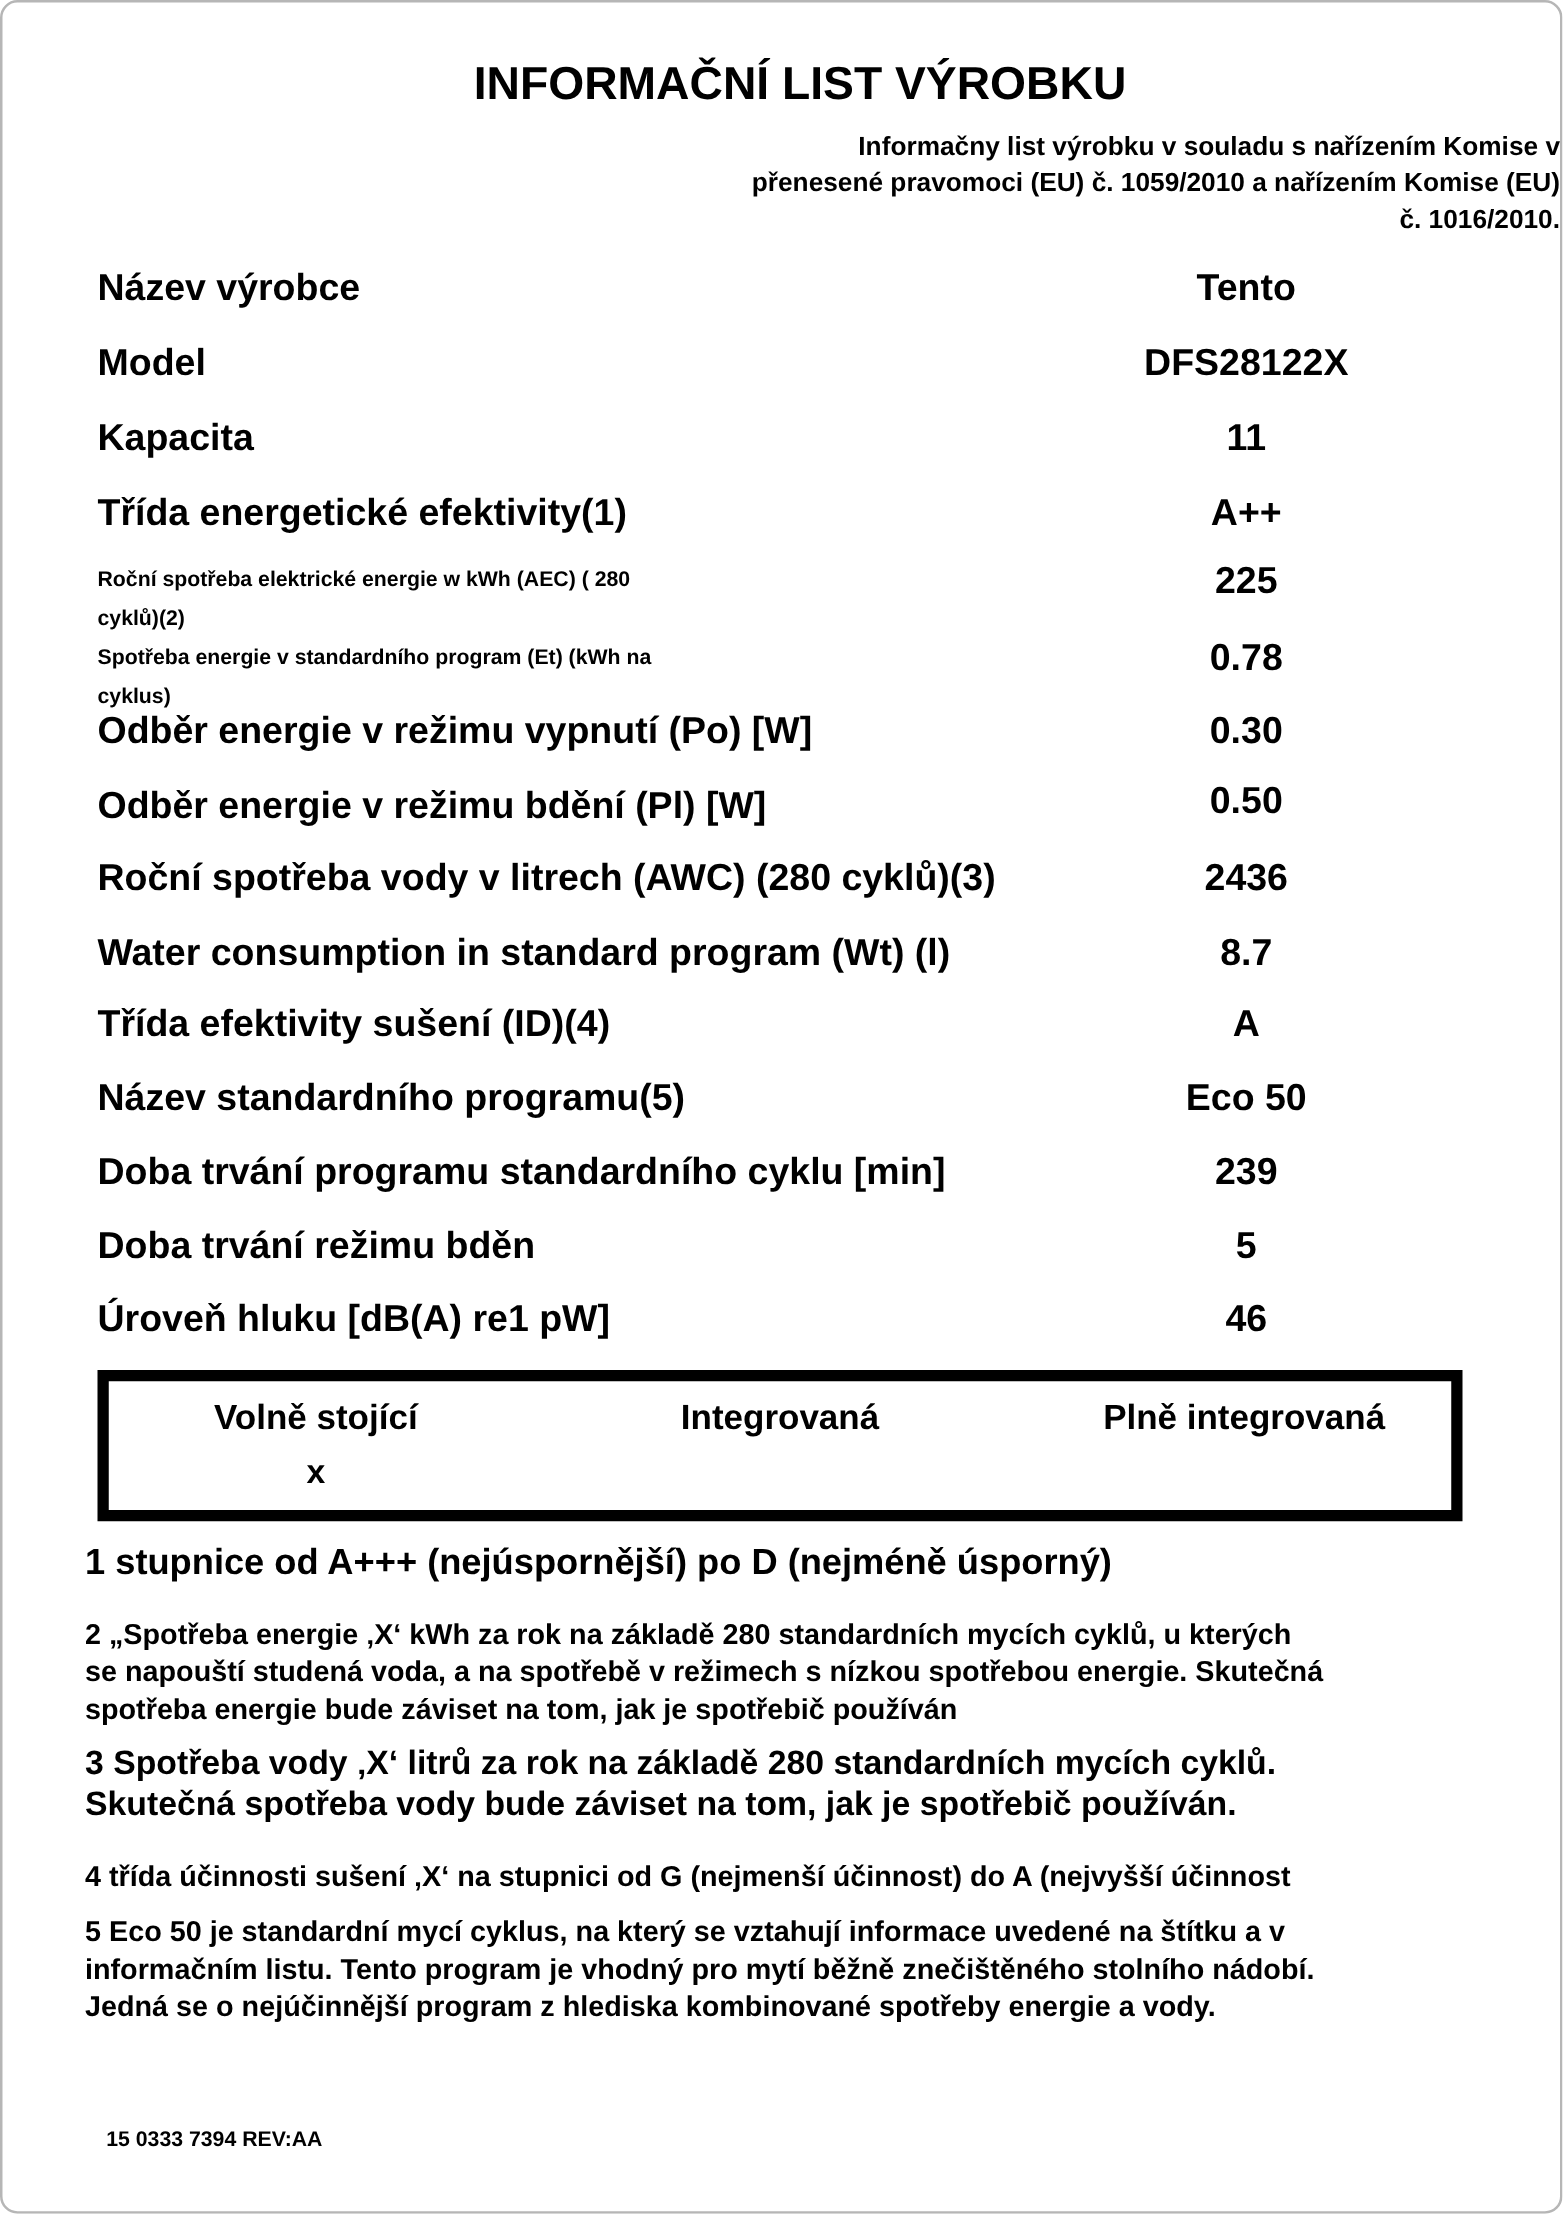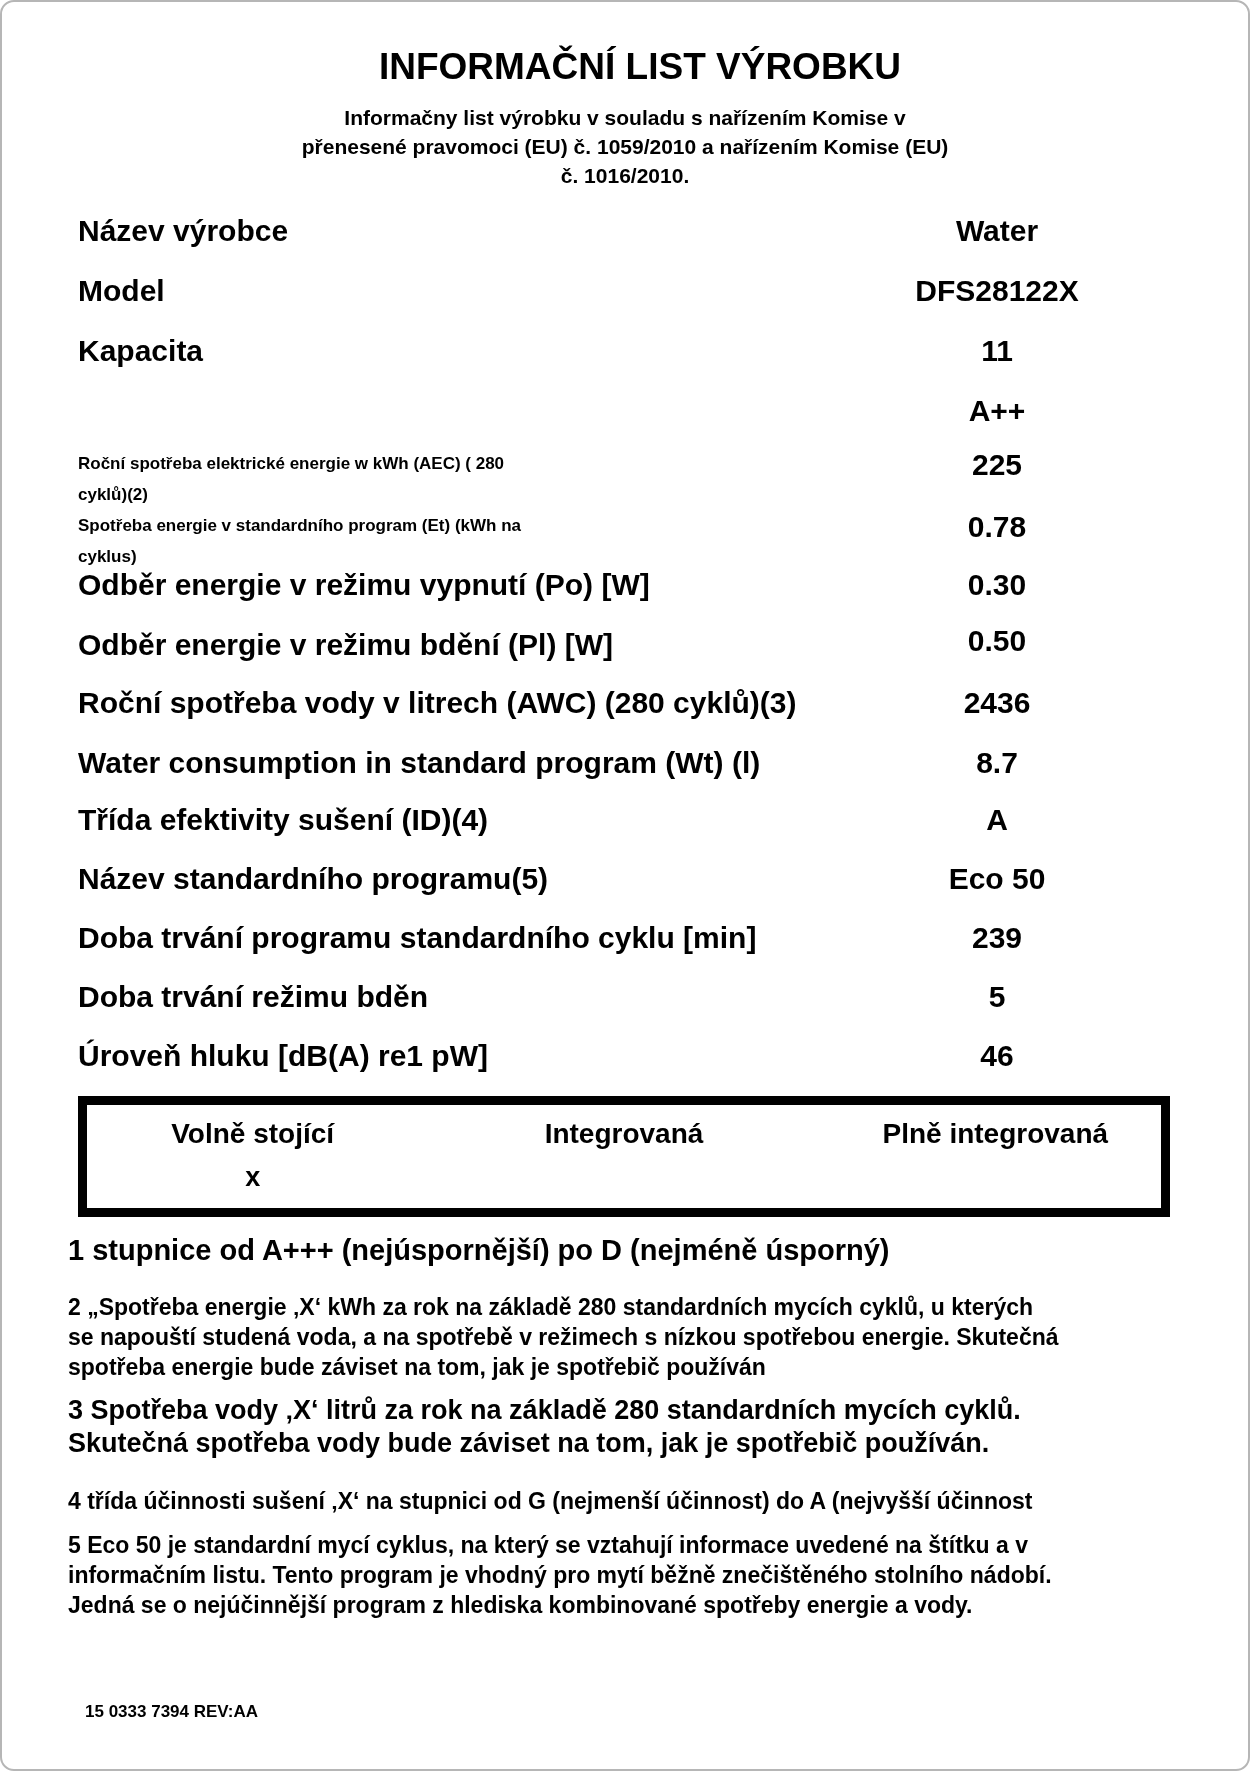--- a/index.html
+++ b/index.html
@@ -14,21 +14,21 @@
     font-weight:bold;
     color:#000;
     overflow:hidden;
   }
   .doc-title {
     position:absolute; top:44px; left:15px; width:100%;
     text-align:center; font-size:37px; letter-spacing:0px;
   }
   .doc-subtitle {
     position:absolute; top:101px; left:0; width:100%;
-    text-align:center; font-size:21px; line-height:29px;
+    text-align:right; font-size:21px; line-height:29px;
     white-space:pre-line;
   }
   .spec-label {
     position:absolute; left:76px; width:770px;
     font-size:30px; line-height:34px; white-space:pre-line;
   }
   .spec-label.small { font-size:17px; line-height:31px; }
   .spec-value {
     position:absolute; left:850px; width:290px;
     text-align:center; font-size:30px; line-height:34px;
@@ -58,28 +58,29 @@
 <body>
 
 <div class="page">
 
   <div class="doc-title">INFORMAČNÍ LIST VÝROBKU</div>
   <div class="doc-subtitle">Informačny list výrobku v souladu s nařízením Komise v
 přenesené pravomoci (EU) č. 1059/2010 a nařízením Komise (EU)
 č. 1016/2010.</div>
 
   <div class="spec-label" style="top:212px">Název výrobce</div>
-  <div class="spec-value" style="top:212px">Water</div>
+  <div class="spec-value" style="top:212px">Tento</div>
 
   <div class="spec-label" style="top:272px">Model</div>
   <div class="spec-value" style="top:272px">DFS28122X</div>
 
   <div class="spec-label" style="top:332px">Kapacita</div>
   <div class="spec-value" style="top:332px">11</div>
 
+  <div class="spec-label" style="top:392px">Třída energetické efektivity(1)</div>
   <div class="spec-value" style="top:392px">A++</div>
 
   <div class="spec-label small" style="top:446px">Roční spotřeba elektrické energie w kWh (AEC) ( 280
 cyklů)(2)</div>
   <div class="spec-value" style="top:446px">225</div>
 
   <div class="spec-label small" style="top:508px">Spotřeba energie v standardního program (Et) (kWh na
 cyklus)</div>
   <div class="spec-value" style="top:508px">0.78</div>
 

